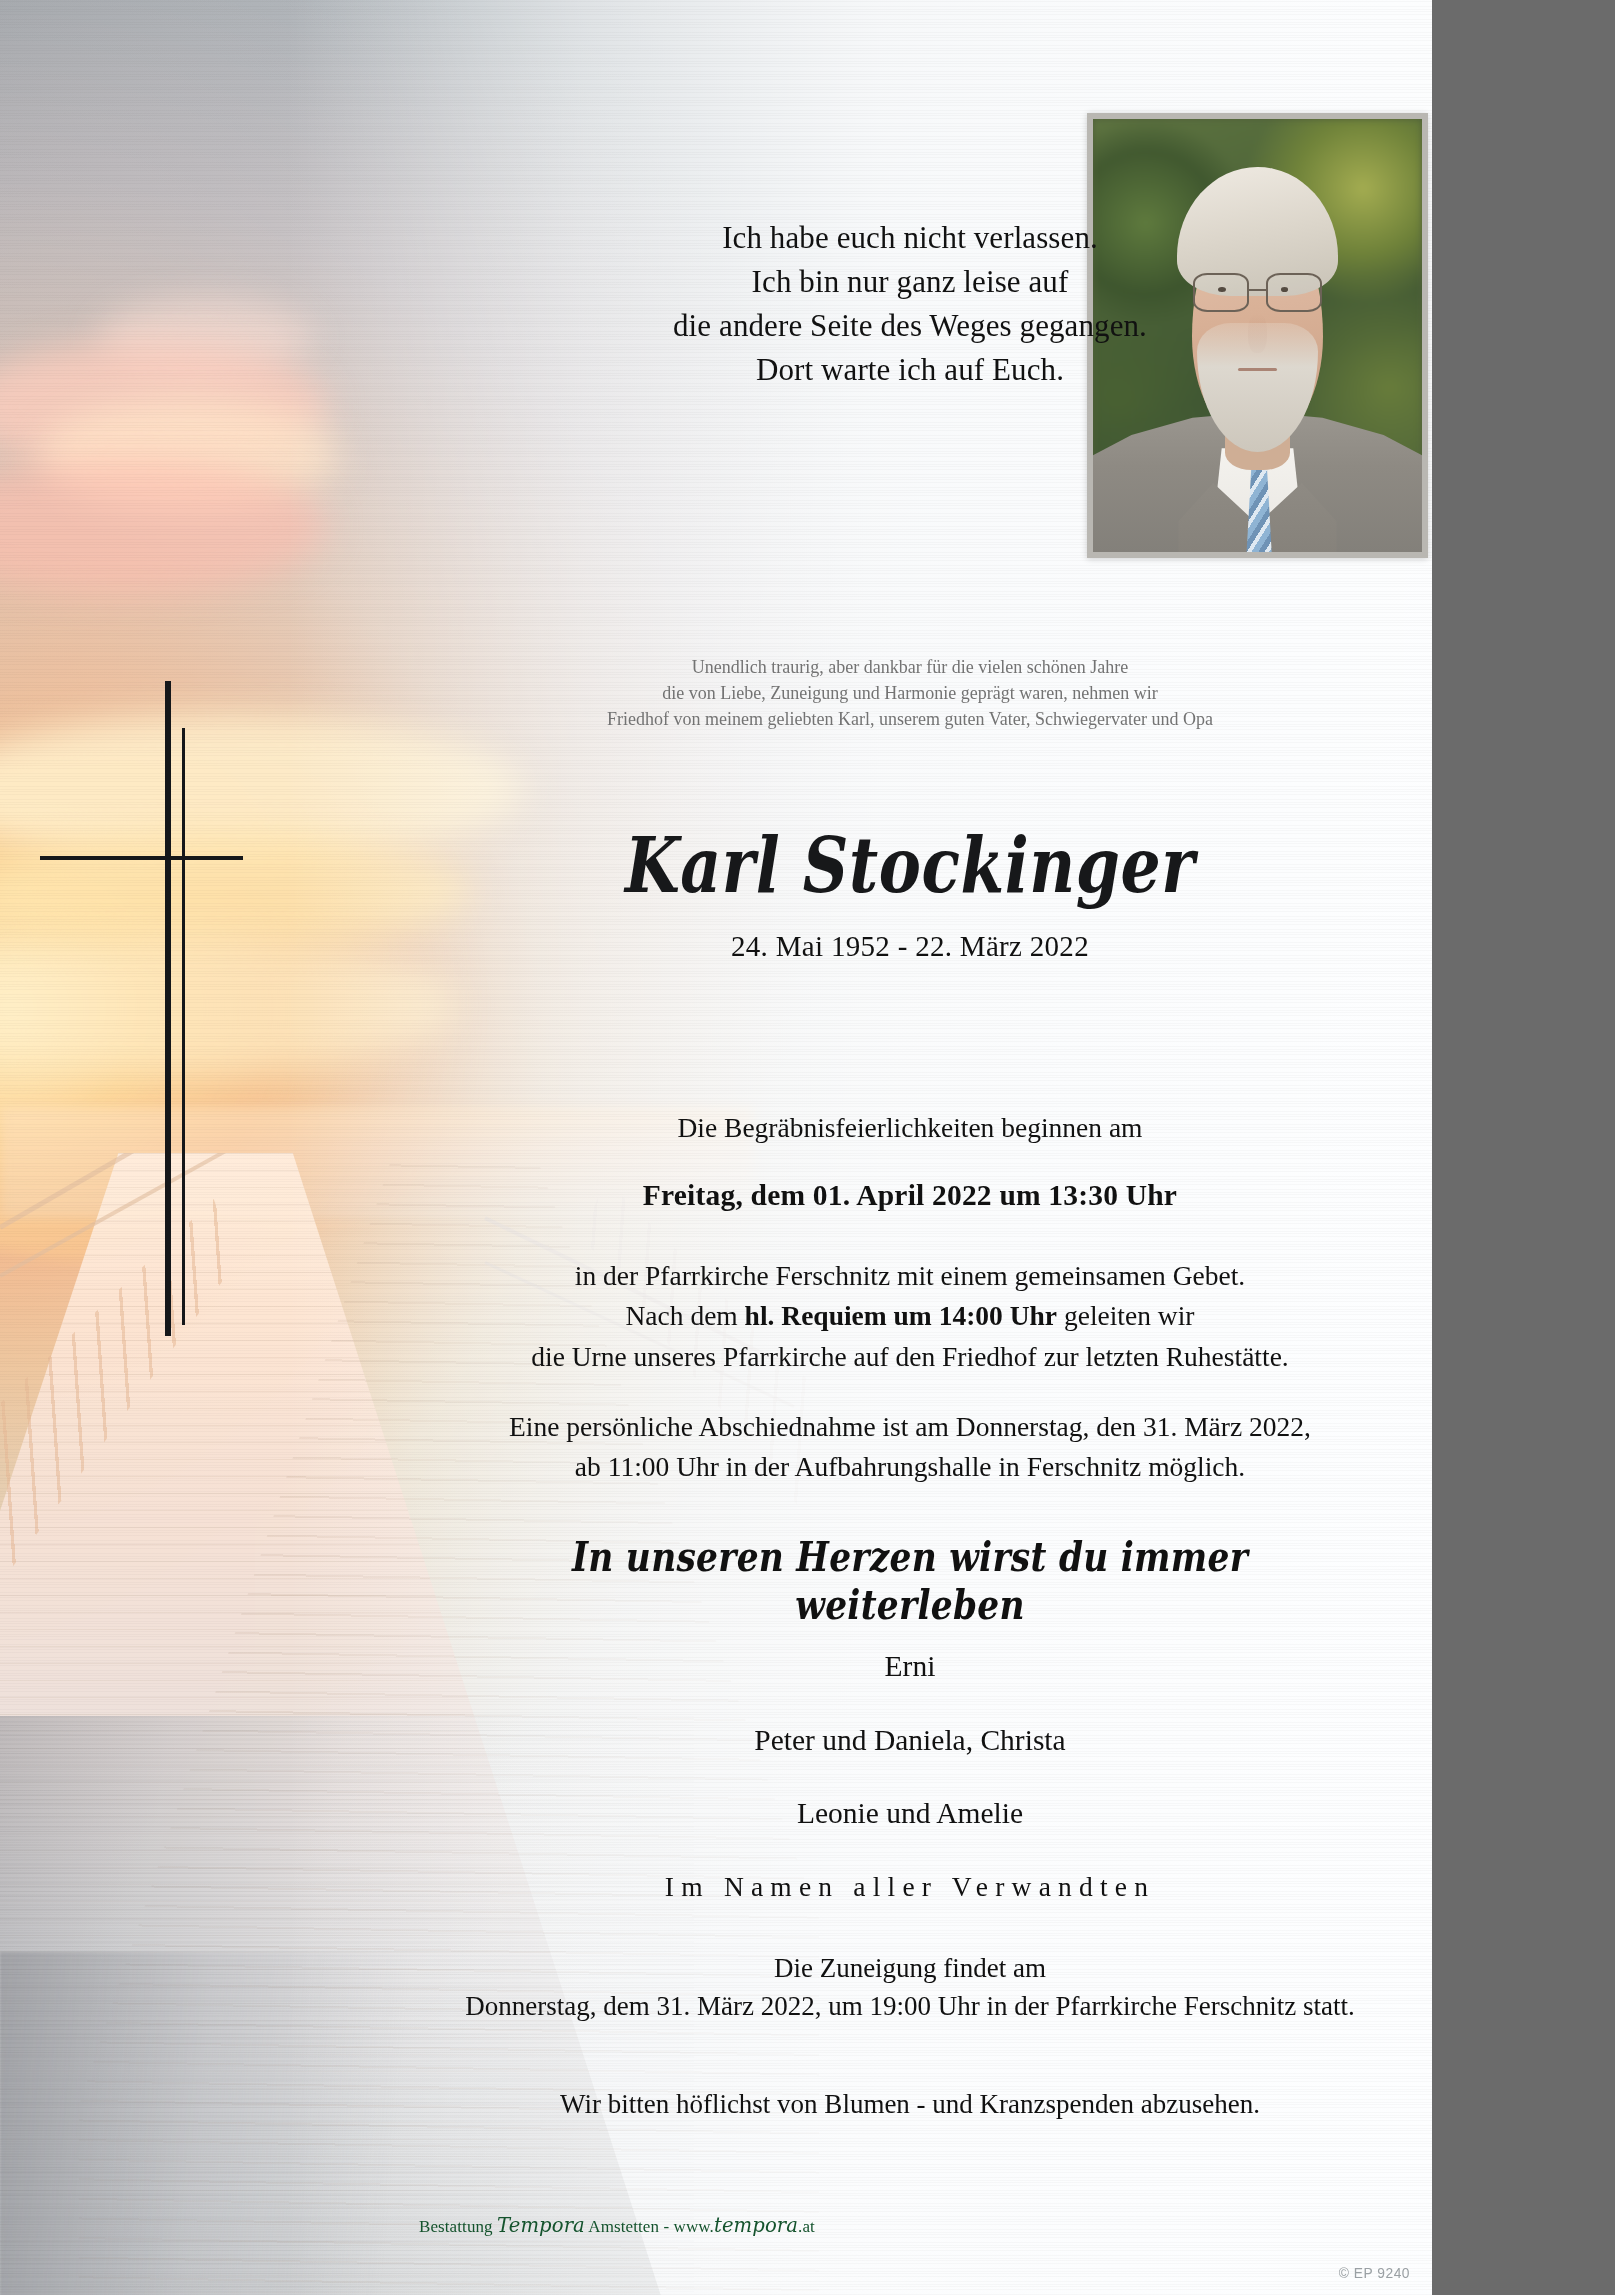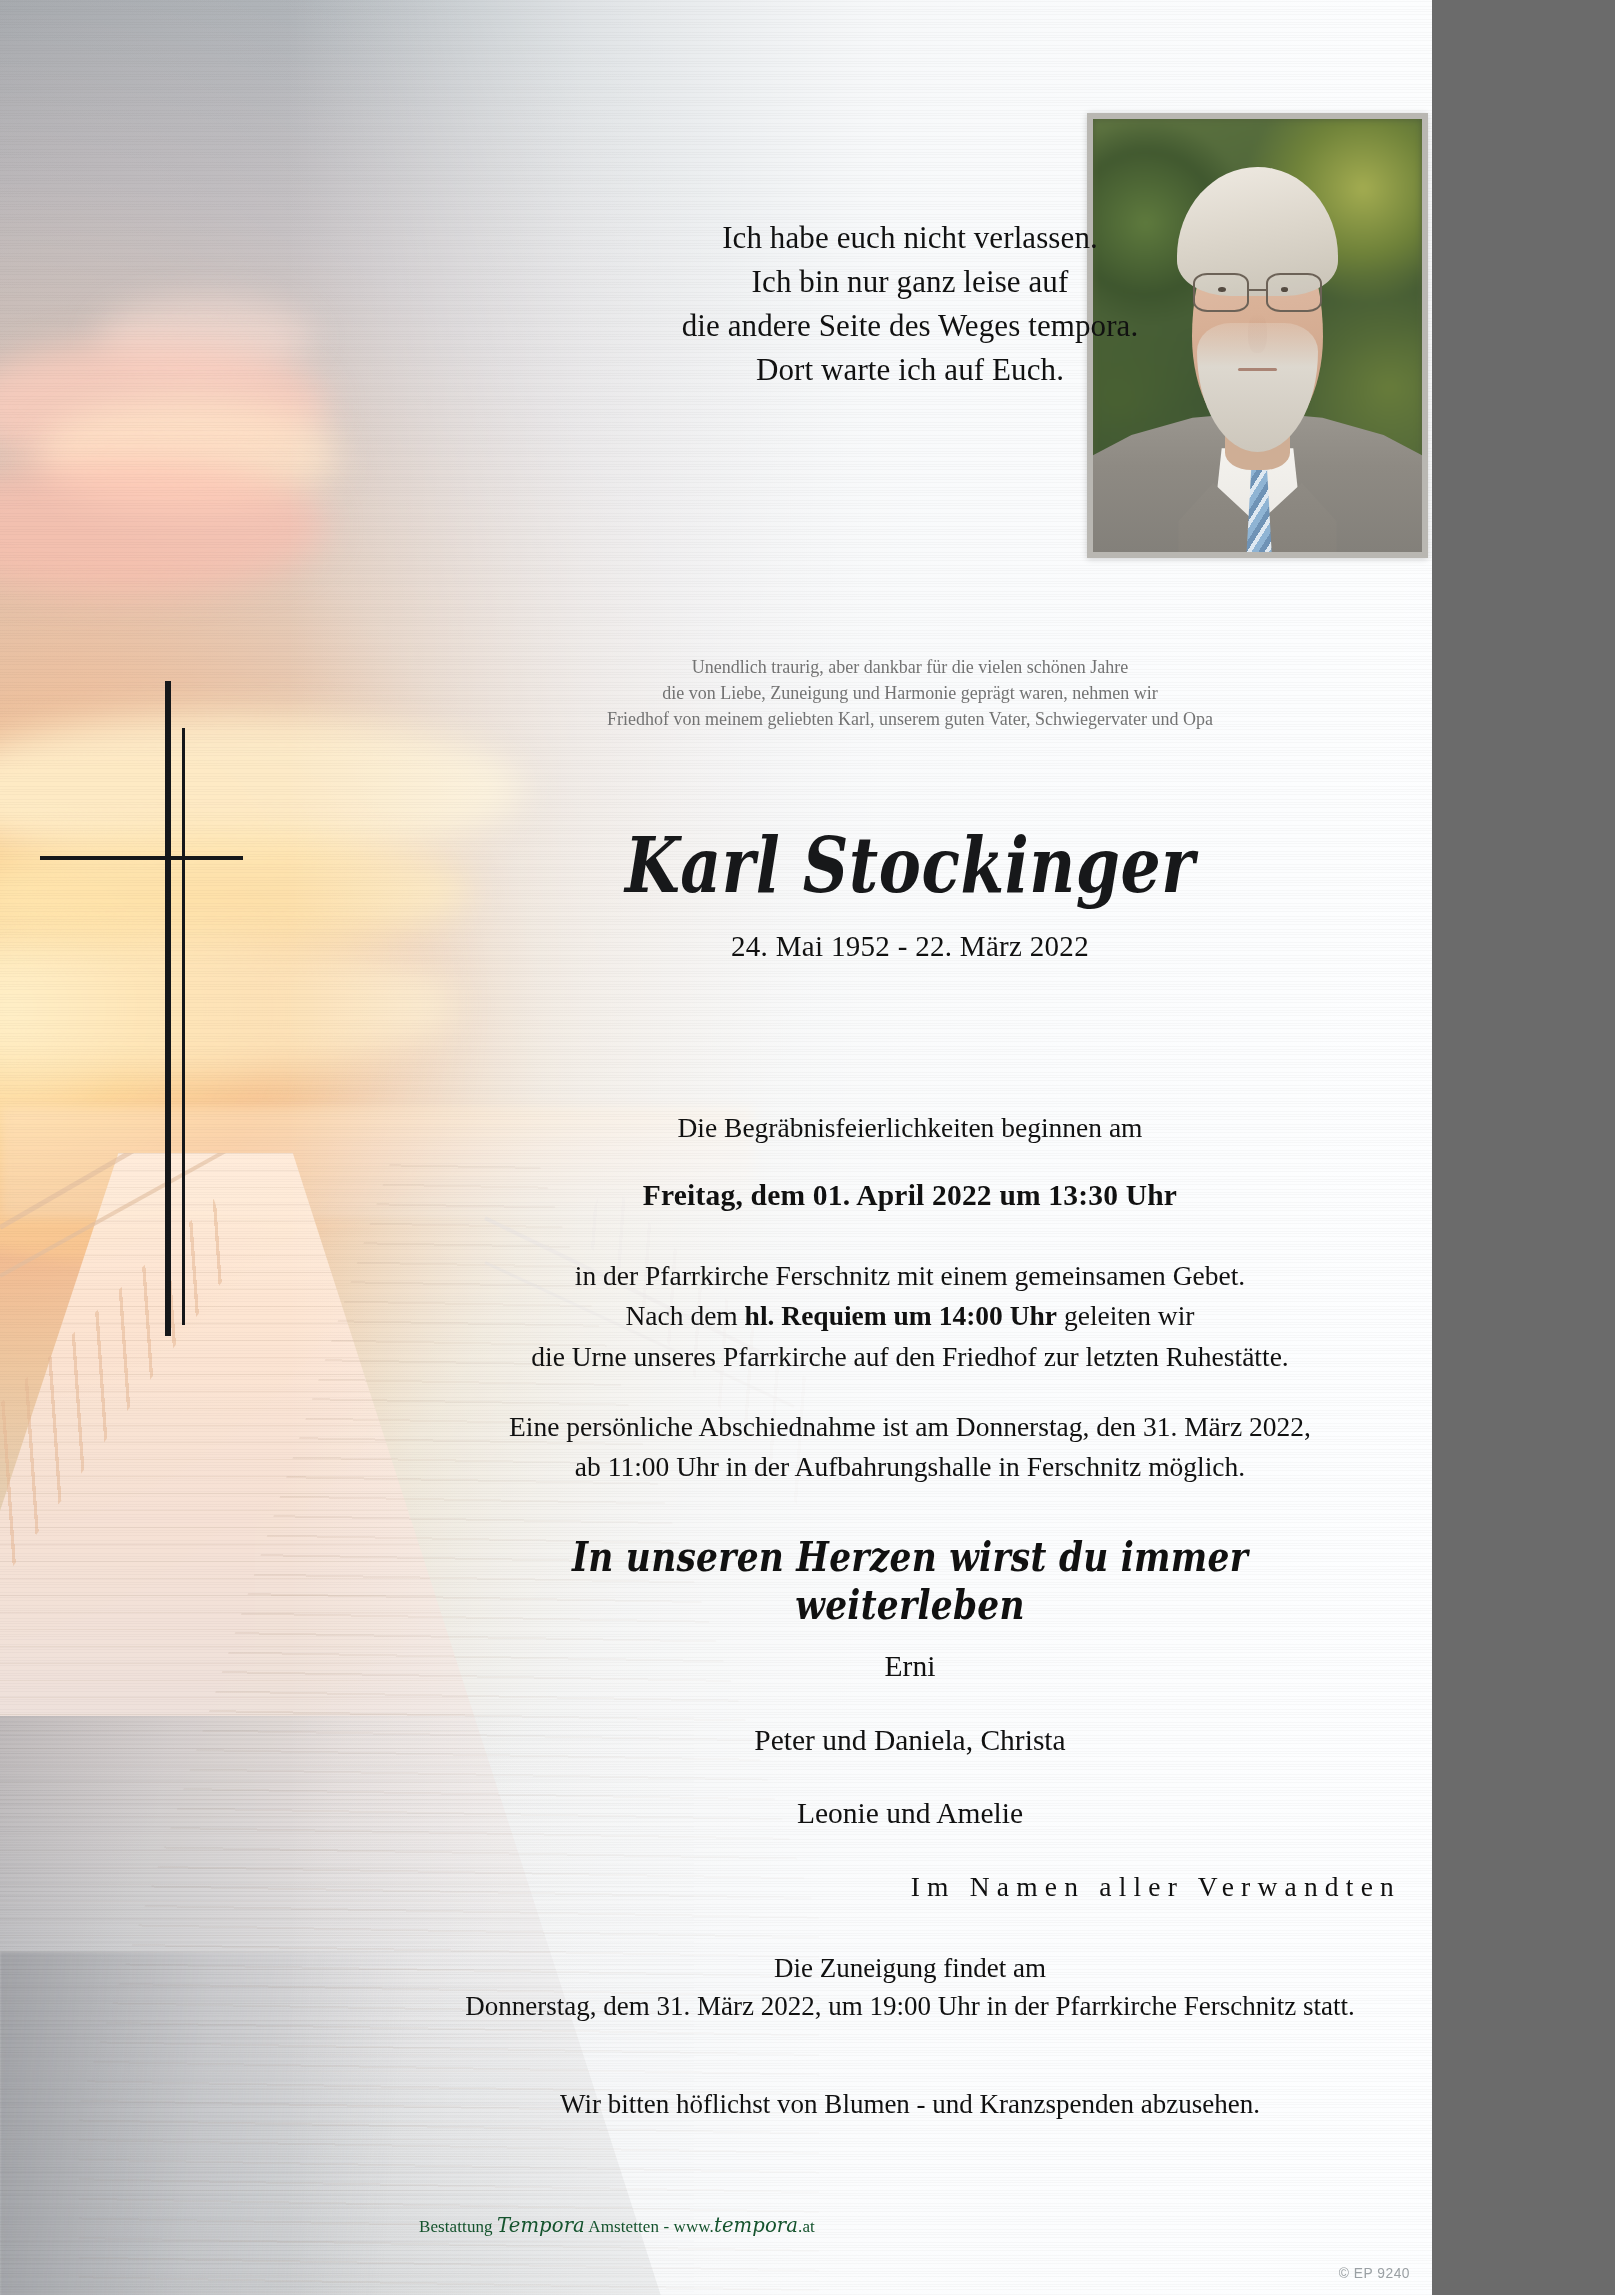--- a/index.html
+++ b/index.html
@@ -190,21 +190,21 @@
     font-style:italic;font-weight:700;font-size:41px;letter-spacing:0.3px;
     transform:scaleX(.84);
   }
 
   .fam{position:absolute;left:419px;width:982px;text-align:center;font-size:29.5px;}
   .fam b{font-weight:400;}
   .fam .reg{font-weight:400;}
   .fam1{top:1650px;}
   .fam2{top:1724px;}
   .fam3{top:1797px;}
-  .relatives{position:absolute;left:419px;width:982px;top:1871px;text-align:right;font-size:27.5px;letter-spacing:7.2px;}
+  .relatives{position:absolute;left:419px;width:982px;top:1871px;text-align:center;font-size:27.5px;letter-spacing:7.2px;}
 
   .vigil-lead{top:1953px;font-size:27px;}
   .vigil-body{top:1991px;font-size:27px;}
   .flowers{top:2089px;font-size:27px;}
 
   .credit{
     position:absolute;left:419px;width:982px;top:2214px;text-align:left;
     font-size:17px;color:#14532d;letter-spacing:0.1px;
   }
   .credit .script{font-family:"DejaVu Serif", serif;font-style:italic;font-size:19.6px;}
@@ -273,21 +273,21 @@
         <div class="lens r"></div>
       </div>
       <div class="ph-mouth"></div>
       <div class="ph-blur"></div>
     </div>
   </div>
 
   <div class="col poem">
     <div>Ich habe euch nicht verlassen.</div>
     <div>Ich bin nur ganz leise auf</div>
-    <div>die andere Seite des Weges tempora.</div>
+    <div>die andere Seite des Weges gegangen.</div>
     <div>Dort warte ich auf Euch.</div>
   </div>
 
   <div class="col intro">
     <div>Unendlich traurig, aber dankbar für die vielen schönen Jahre</div>
     <div>die von Liebe, Zuneigung und Harmonie geprägt waren, nehmen wir</div>
     <div>Friedhof von meinem geliebten Karl, unserem guten Vater, Schwiegervater und Opa</div>
   </div>
 
   <div class="dname">Karl Stockinger</div>

